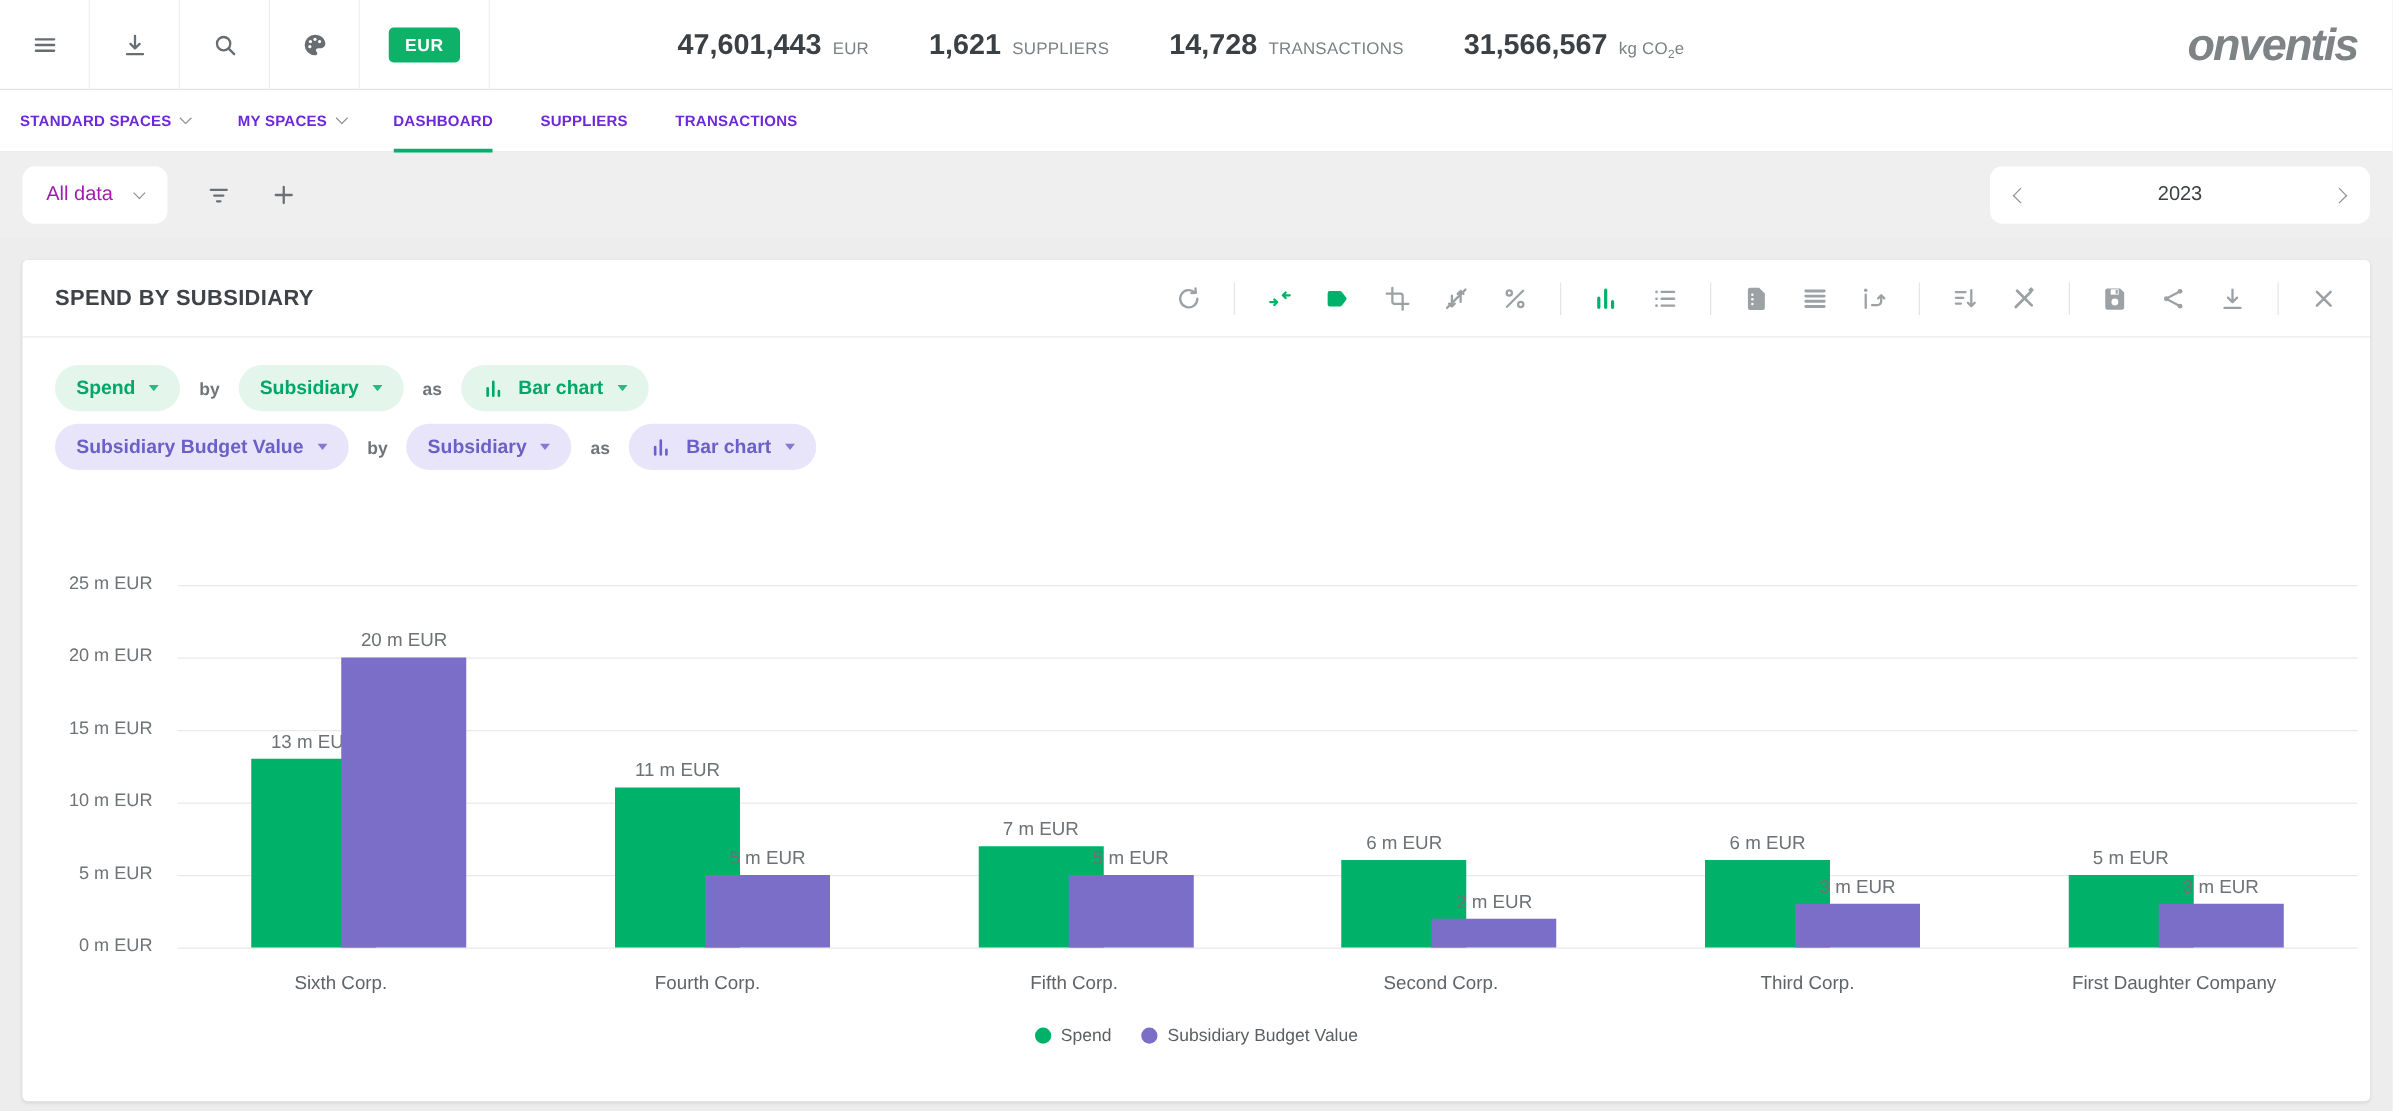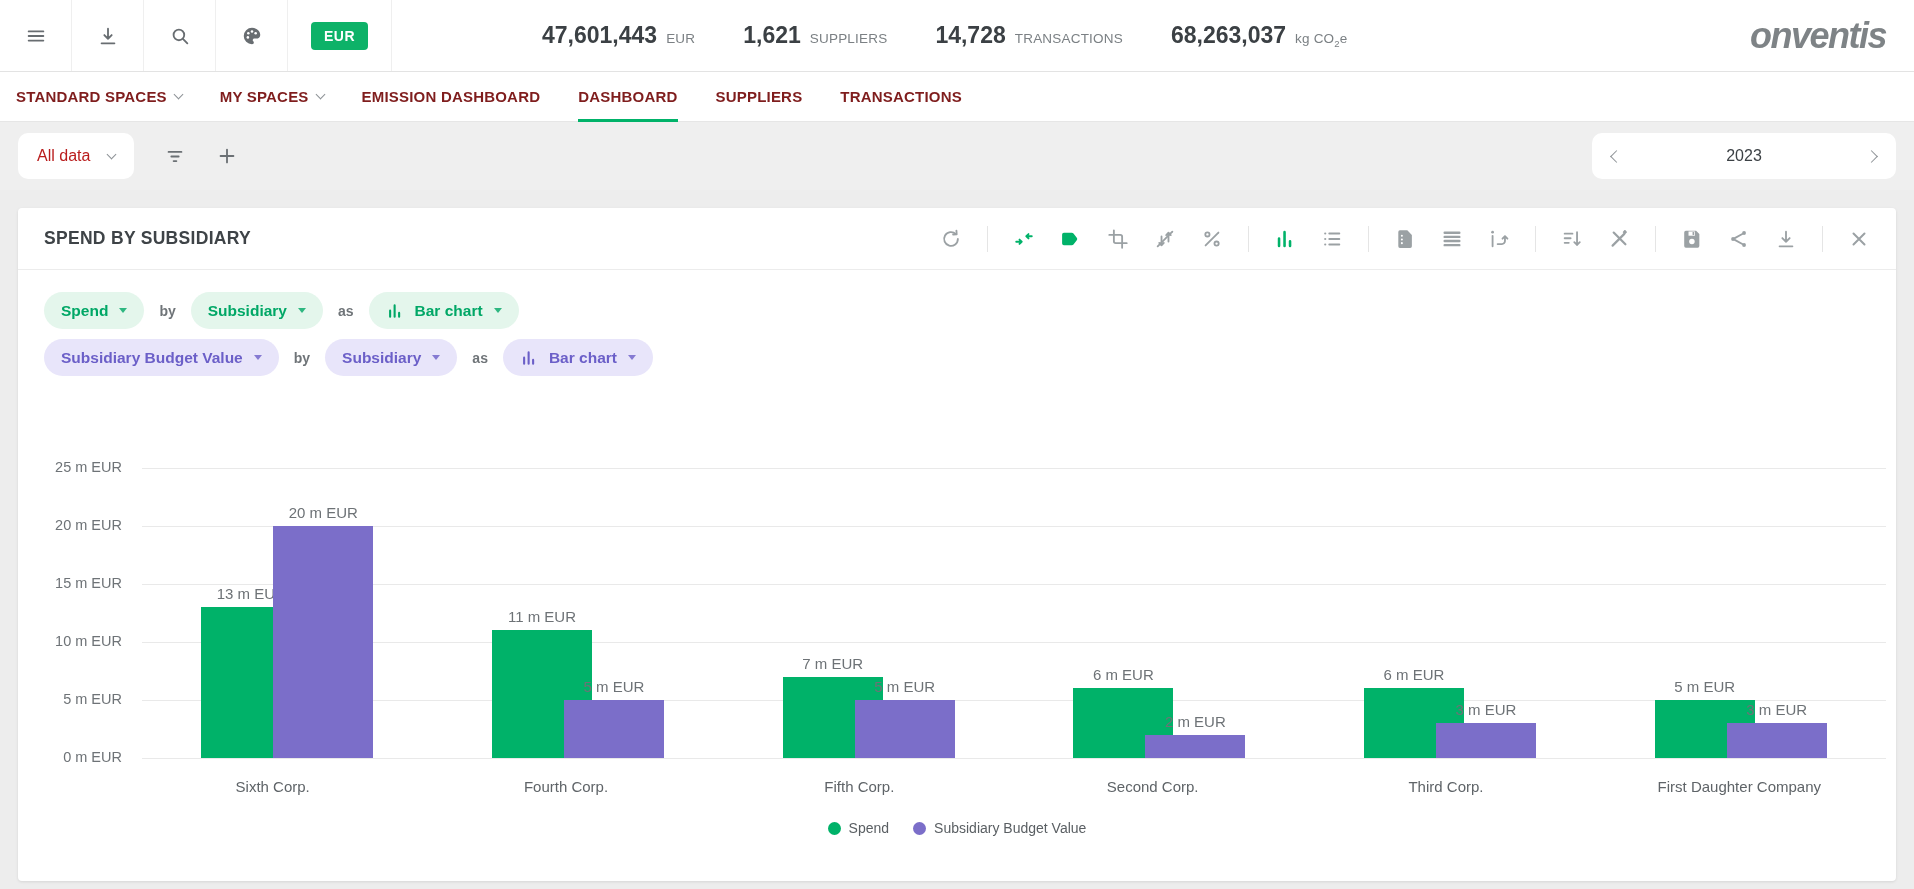--- a/index.html
+++ b/index.html
@@ -19,35 +19,35 @@
   .stat-value { font-size:23px; font-weight:700; color:#3b4044; }
   .stat-label { font-size:13.5px; color:#7b8084; letter-spacing:.2px; }
   .stat-label sub { font-size:9.5px; }
   .logo { margin-left:auto; margin-right:28px; align-self:center;
           font-size:36px; font-weight:700; font-style:italic;
           color:#7e8386; letter-spacing:-1.5px; }
 
   
   .nav { height:50px; background:#fff; border-bottom:1px solid #e6e6e6;
          display:flex; align-items:stretch; padding:0 16px; gap:38px; }
-  .nav-item { display:flex; align-items:center; gap:8px; font-size:15px;
-              font-weight:700; color:#7f1d1d; letter-spacing:.2px;
+  .nav-item { display:flex; align-items:center; gap:8px; font-size:12px;
+              font-weight:700; color:#6d28d9; letter-spacing:.2px;
               position:relative; cursor:pointer; white-space:nowrap; }
   .nav-item.active::after { content:""; position:absolute; left:0; right:0;
               bottom:-1px; height:3px; background:#00b269; }
   .chev { width:7px; height:7px; border-right:1.8px solid #8d9296;
           border-bottom:1.8px solid #8d9296; transform:rotate(45deg);
           margin-top:-4px; }
 
   
   .filterbar { height:68px; background:#efefef; display:flex; align-items:center;
                padding:0 18px; }
   .scope-pill { background:#fff; border-radius:10px; height:46px; display:flex;
                 align-items:center; gap:18px; padding:0 19px; font-size:16px;
-                color:#b91c1c; cursor:pointer; }
+                color:#a21caf; cursor:pointer; }
   .fb-btn { margin-left:30px; color:#6b7074; cursor:pointer; display:flex; }
   .year-pill { margin-left:auto; background:#fff; border-radius:10px; height:46px;
                width:304px; display:flex; align-items:center;
                justify-content:space-between; padding:0 20px; font-size:16px; }
   .arrow { width:9px; height:9px; border-right:1.8px solid #8d9296;
            border-bottom:1.8px solid #8d9296; cursor:pointer; }
   .arrow.left  { transform:rotate(135deg); }
   .arrow.right { transform:rotate(-45deg); }
 
   
@@ -143,39 +143,36 @@
       </div>
       <div class="stat">
     <span class="stat-value">1,621</span>
         <span class="stat-label">SUPPLIERS</span>
       </div>
       <div class="stat">
     <span class="stat-value">14,728</span>
         <span class="stat-label">TRANSACTIONS</span>
       </div>
       <div class="stat">
-    <span class="stat-value">68,263,037</span>
+    <span class="stat-value">31,566,567</span>
         <span class="stat-label">kg CO<sub>2</sub>e</span>
       </div>
     </div>
   <div class="logo">onventis</div>
 </div>
 
 <div class="nav" id="navTabs">
     <div class="nav-item">
      <span>STANDARD SPACES</span>
      <span class="chev"></span>
     </div>
     <div class="nav-item">
      <span>MY SPACES</span>
      <span class="chev"></span>
     </div>
-    <div class="nav-item">
-     <span>EMISSION DASHBOARD</span>
-     </div>
     <div class="nav-item active">
      <span>DASHBOARD</span>
      </div>
     <div class="nav-item">
      <span>SUPPLIERS</span>
      </div>
     <div class="nav-item">
      <span>TRANSACTIONS</span>
      </div>
   </div>

